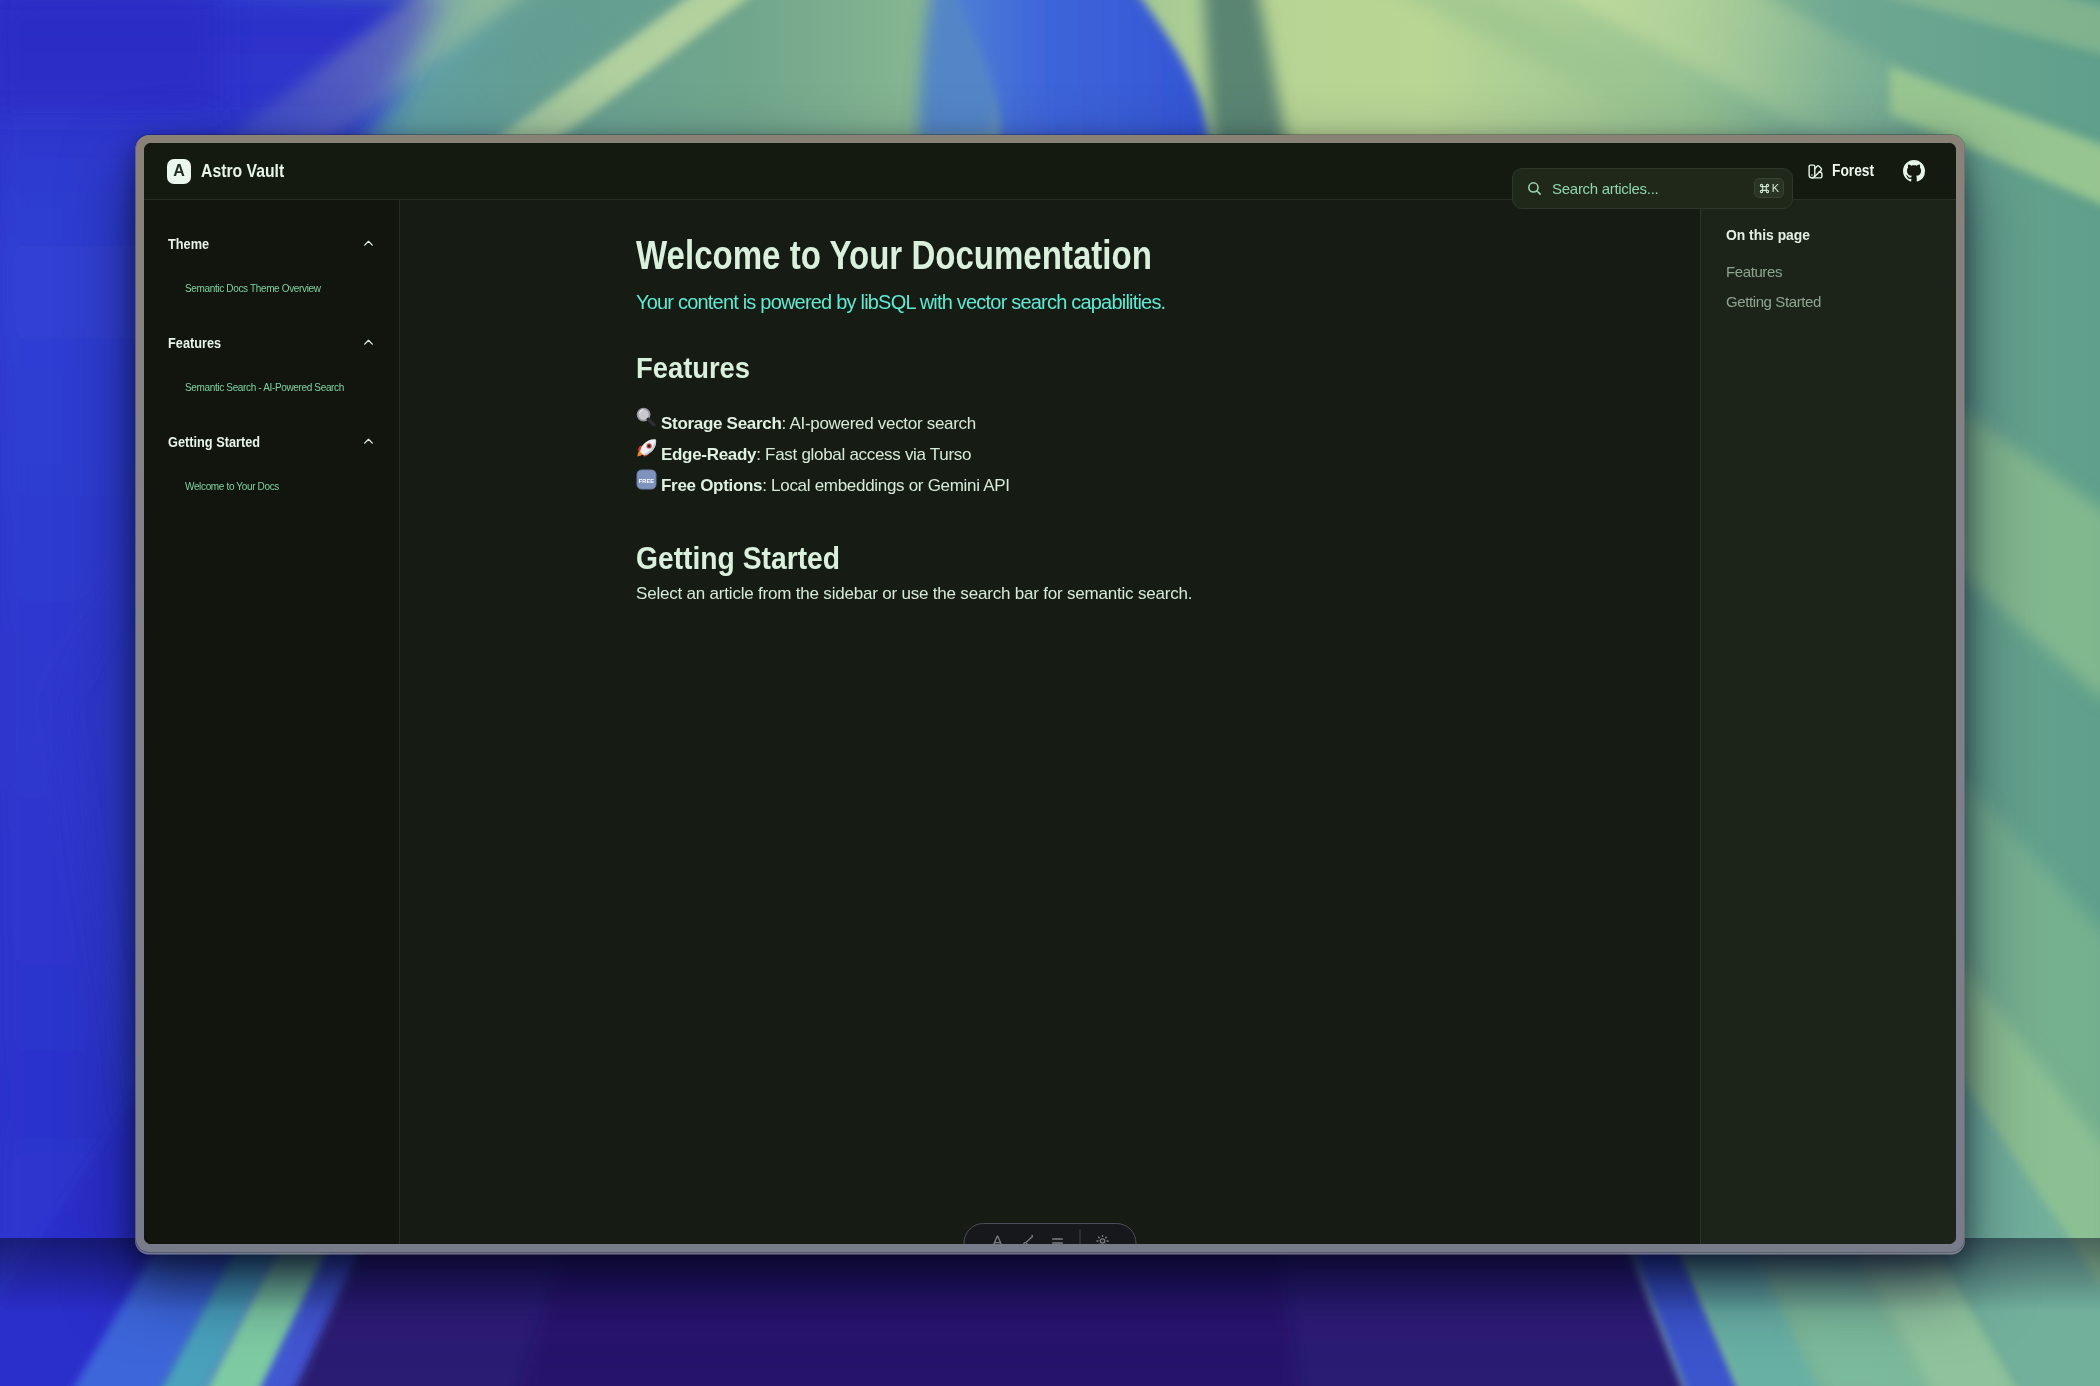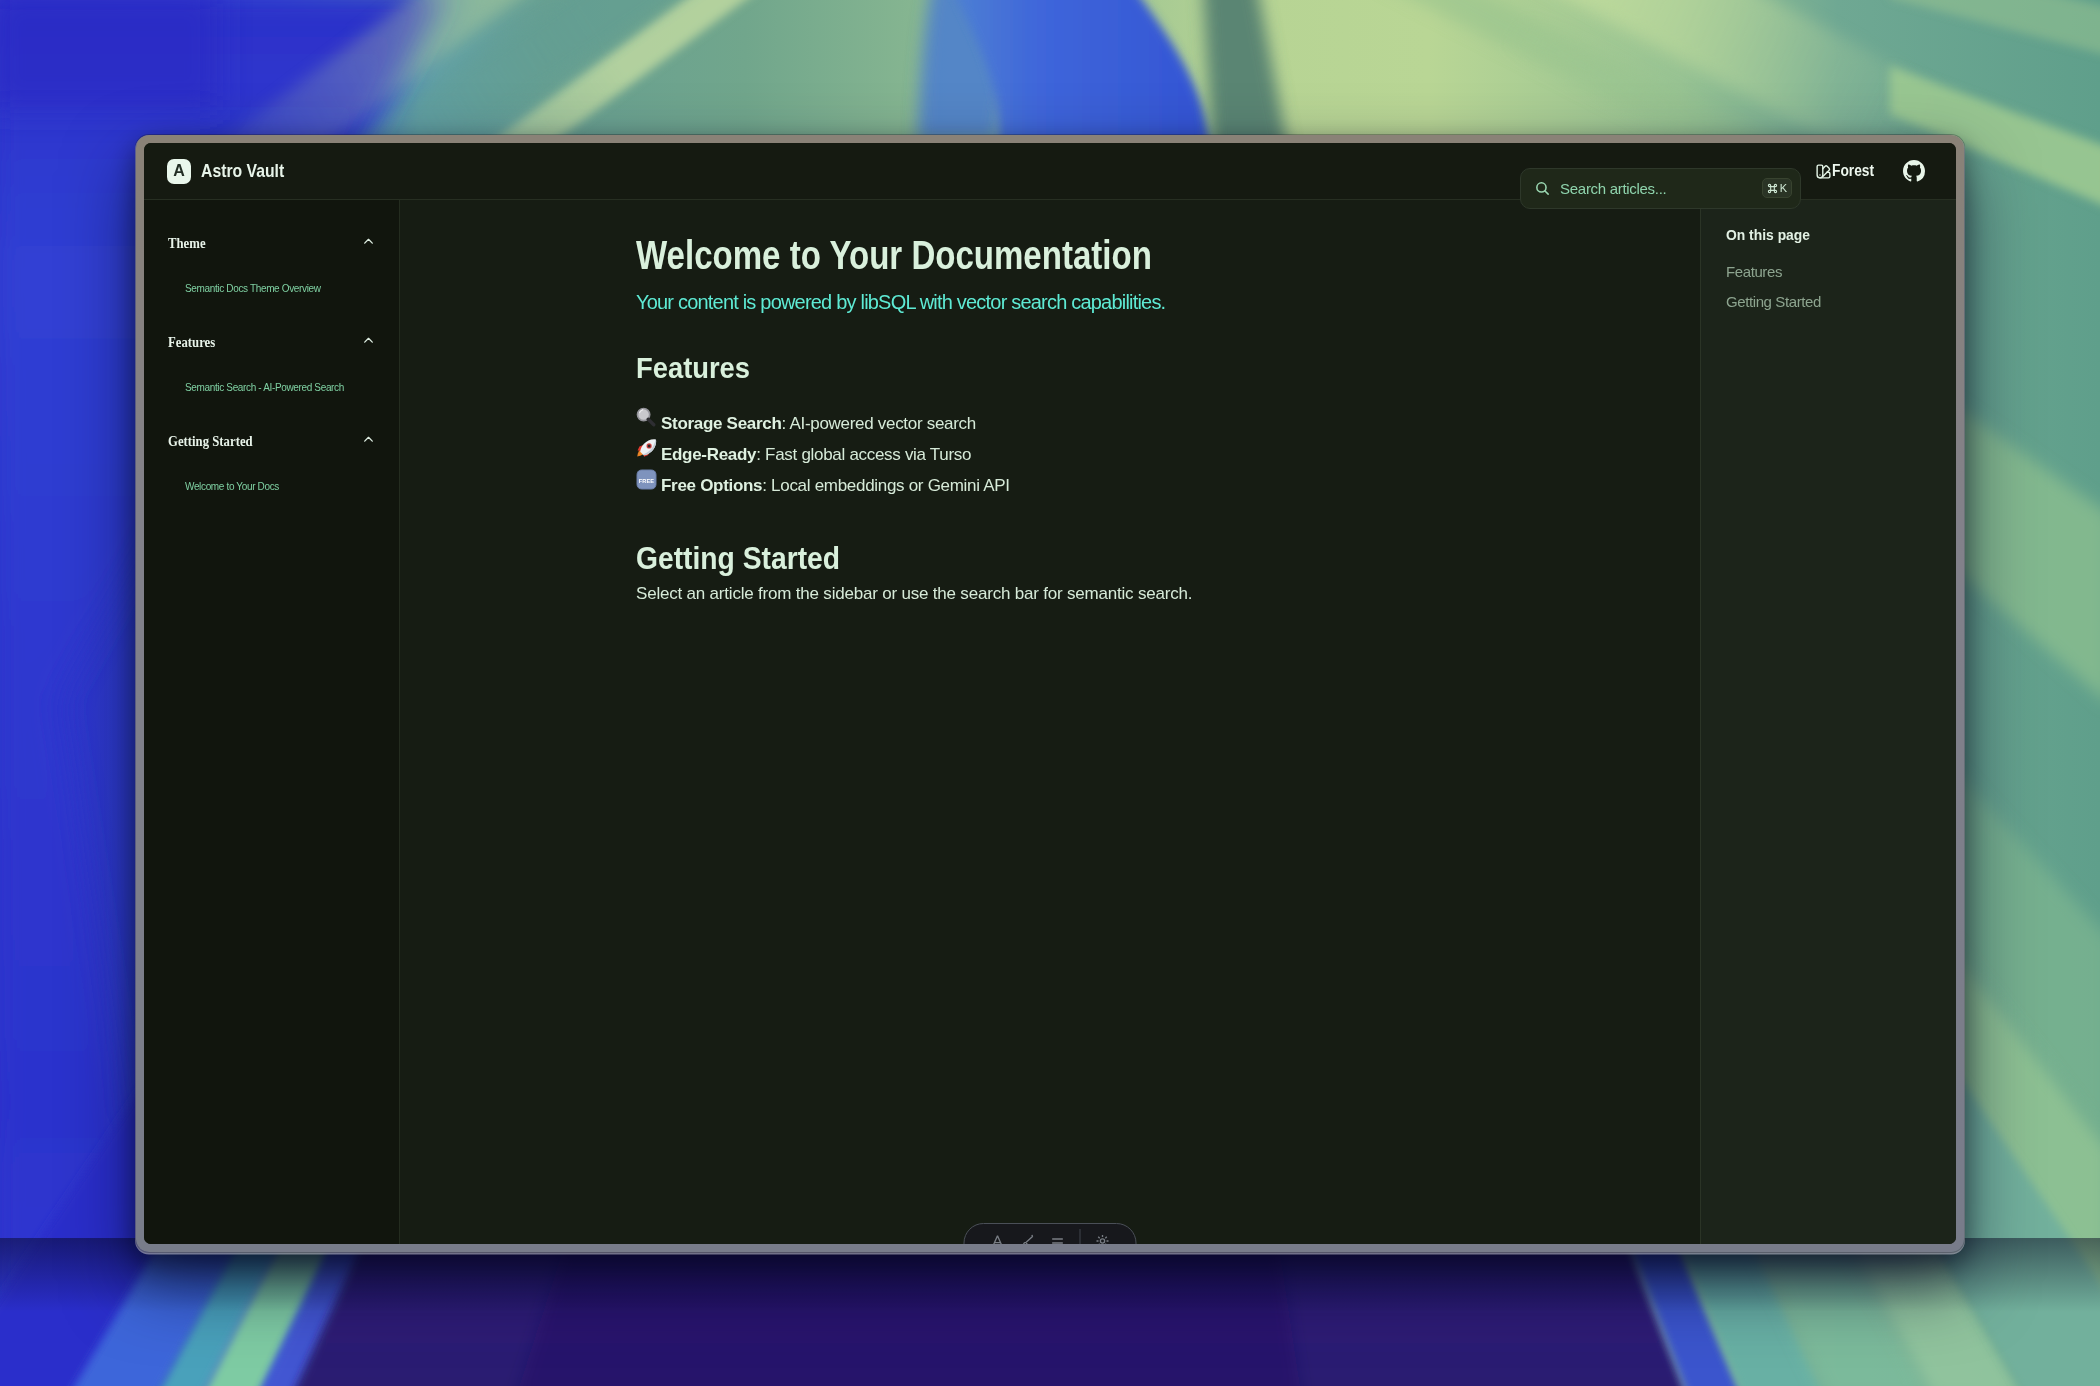--- a/index.html
+++ b/index.html
@@ -17,29 +17,29 @@
     background:#151a11; border-bottom:1px solid #272f22; }
   .logo { width:24px; height:25px; border-radius:7px; background:#e9f7ec; color:#222e25;
     font-weight:bold; font-size:16px; display:flex; align-items:center; justify-content:center; }
   .brand { color:#e7f4e9; font-weight:bold; font-size:19px; margin-left:10px; transform:scaleX(0.83); transform-origin:0 50%; }
   .navspacer { flex:1; }
   .search { position:relative; top:17px; width:281px; height:41px; border-radius:10px; background:#1f2819; border:1px solid #2e382a;
     display:flex; align-items:center; padding:0 8px 0 13px; }
   .search .ph { color:#8fd4ad; font-size:15px; margin-left:9px; flex:1; letter-spacing:-0.3px; }
   .kbd { background:#2a3425; border:1px solid #38432f; border-radius:5px; height:20px; padding:0 4px;
     display:flex; align-items:center; gap:2px; color:#cfe8d4; font-size:11px; }
-  .forest { display:flex; align-items:center; margin-left:14px; color:#edf7ee;
+  .forest { display:flex; align-items:center; gap:8px; margin-left:14px; color:#edf7ee;
     font-weight:bold; font-size:16px; }
   .forest span { transform:scaleX(0.86); transform-origin:0 50%; }
   .gh { margin-left:22px; display:flex; }
   .frame { flex:1; display:flex; min-height:0; }
   .side { flex:0 0 256px; background:#11150d; border-right:1px solid #242c1f; padding:35px 24px 0 24px; }
   .sec { margin-bottom:21px; }
-  .sec-h { display:flex; justify-content:space-between;
-    color:#e8f3e9; font-weight:bold; font-size:15px; margin-bottom:27px;font-family:Liberation Serif, serif; }
+  .sec-h { display:flex; align-items:center; justify-content:space-between;
+    color:#e8f3e9; font-weight:bold; font-size:15px; margin-bottom:27px; }
   .sec-h span { transform:scaleX(0.85); transform-origin:0 50%; }
   
   .sec a { display:block; color:#7fd0a2; font-size:10px; line-height:20px; margin:15px 0 0 17px;
     text-decoration:none; padding-bottom:14px; letter-spacing:-0.35px; }
   .main { flex:1; background:#161c13; min-width:0; }
   .article { width:828px; margin:0 auto; padding-top:33px; }
   h1 { color:#d9f0dc; font-size:40px; line-height:1.1; transform:scaleX(0.826); transform-origin:0 50%; white-space:nowrap; }
   .sub { color:#5eead4; font-size:20px; margin-top:14px; letter-spacing:-0.8px; }
   h2.features { color:#d9f0dc; font-size:30px; margin-top:37px; transform:scaleX(0.912); transform-origin:0 50%; white-space:nowrap; }
   ul.feat { list-style:none; margin-top:23px; }

